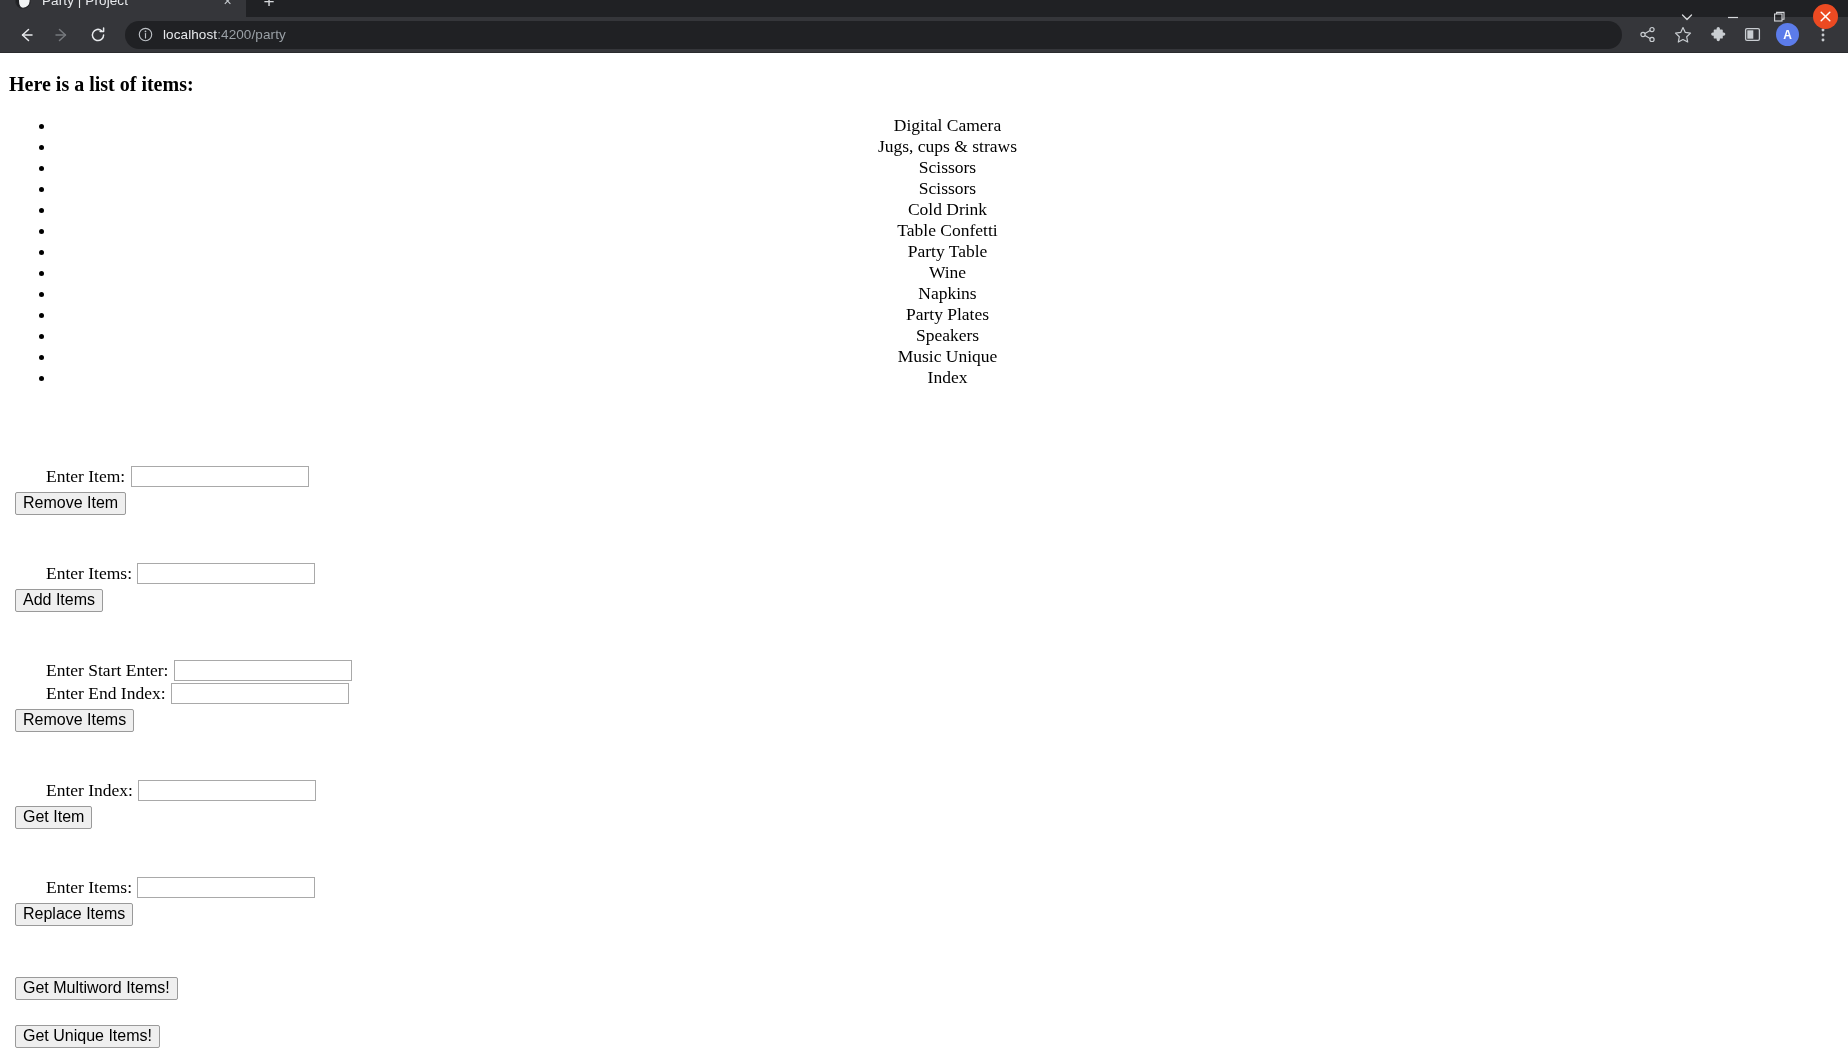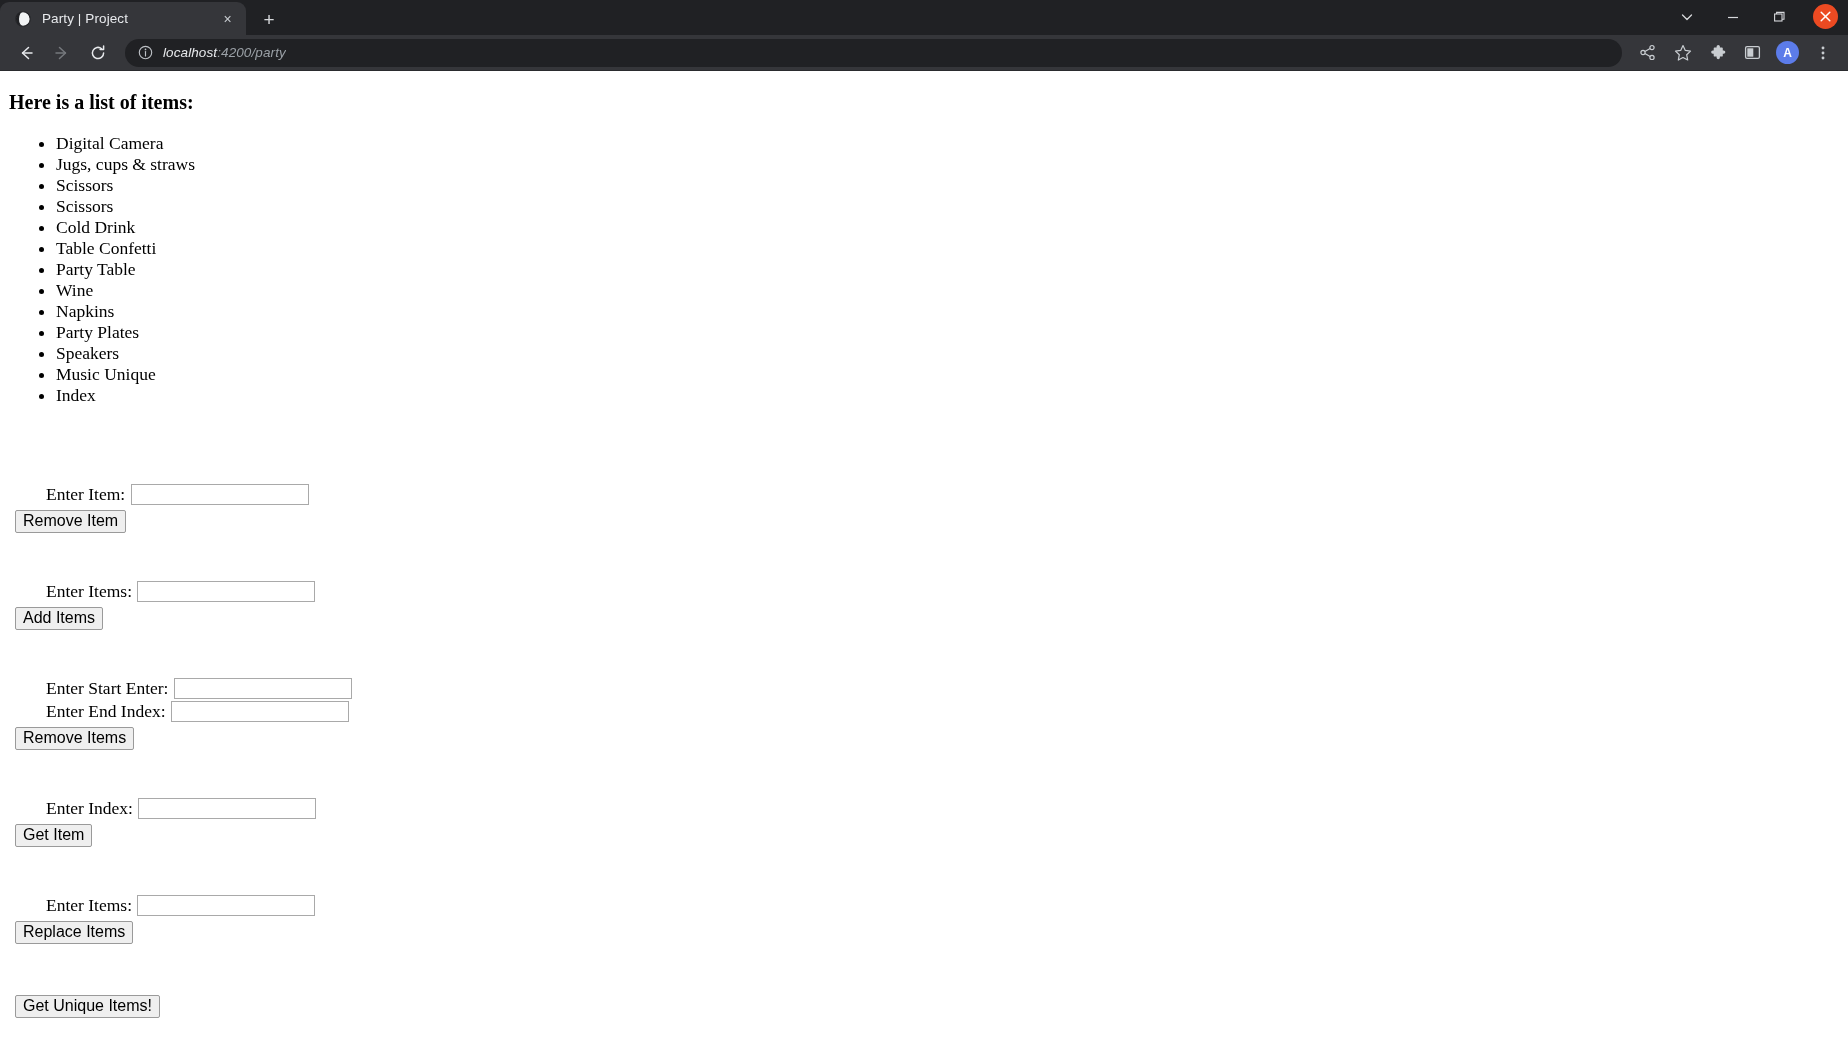--- a/index.html
+++ b/index.html
@@ -17,21 +17,21 @@
   #browser-window {
     width: 1848px;
     height: 1052px;
     display: flex;
     flex-direction: column;
     background: #ffffff;
   }
 
   
   .tabstrip {
-    height: 35px;
+    height: 17px;
     background: #202124;
     display: flex;
     align-items: flex-end;
     position: relative;
     flex: 0 0 auto;
   }
   .tab {
     height: 33px;
     width: 246px;
     background: #35363a;
@@ -167,21 +167,20 @@
     justify-content: center;
     color: #bdc1c6;
   }
   .omnibox-url {
     font-size: 13.5px;
     color: #9aa0a6;
     white-space: nowrap;
     overflow: hidden;
     text-overflow: ellipsis;
     letter-spacing: 0.1px;
-    font-style: italic;
   }
   .omnibox-url .host { color: #e8eaed; }
   .toolbar-actions {
     display: flex;
     align-items: center;
     flex: 0 0 auto;
   }
   .tb-icon {
     width: 31px;
     height: 31px;
@@ -221,20 +220,21 @@
   h3.page-heading {
     font-size: 20px;
     font-weight: bold;
     margin: 19.5px 0 19.5px 0;
     line-height: 1.15;
   }
   ul.items-list {
     margin: 19px 0 19px 0;
     padding-left: 47px;
     list-style-type: disc;
+    text-align: center;
   }
   ul.items-list li {
     font-size: 17.5px;
     line-height: 21px;
     margin: 0;
     padding: 0;
   }
   .form-block {
     margin: 0 0 21px 0;
     font-size: 17.5px;
@@ -475,20 +475,23 @@
       <div class="form-block">
         <div class="form-row">
           <label>Enter Items:</label>
           <input class="txt" style="width: 178px;" value="">
         </div>
         <button class="btn">Replace Items</button>
       </div>
 
       <div class="gap"></div>
 
+      <div class="form-block">
+        <button class="btn">Get Multiword Items!</button>
+      </div>
 
       <div class="form-block">
         <button class="btn">Get Unique Items!</button>
       </div>
 
     </div>
   </div>
 </div>
 
 </body></html>

